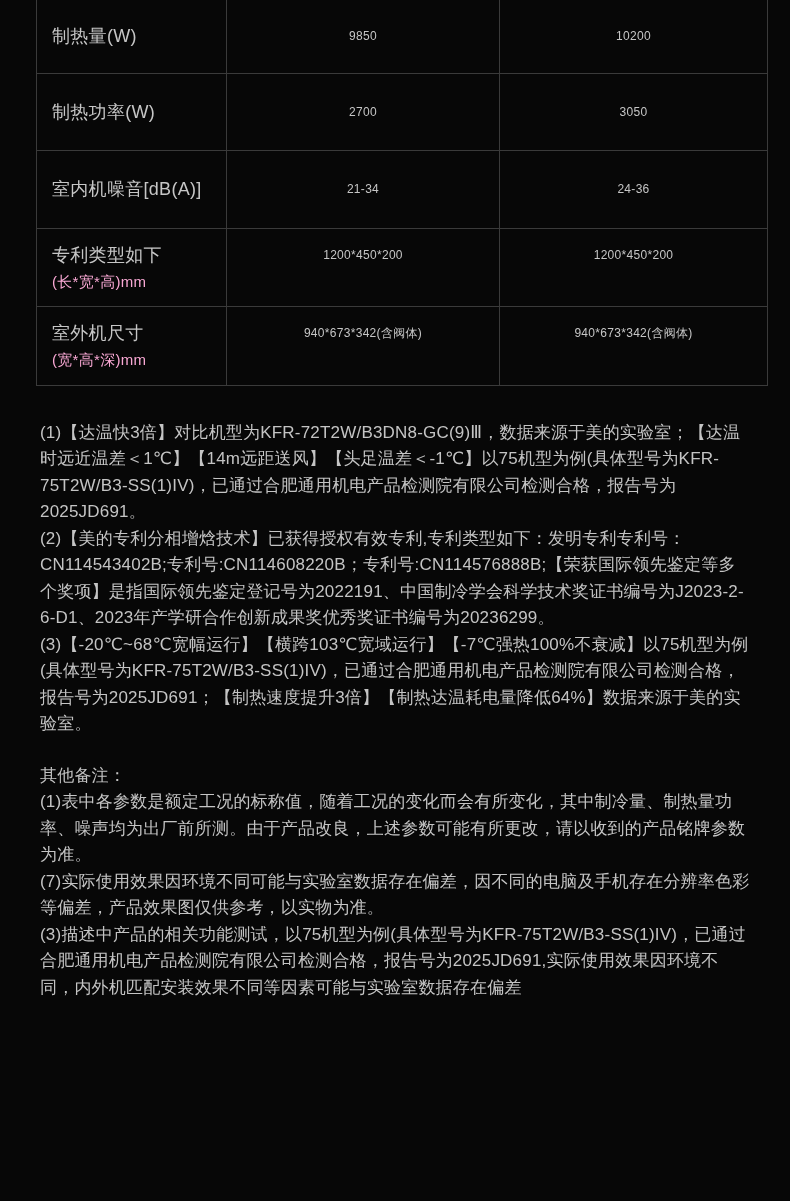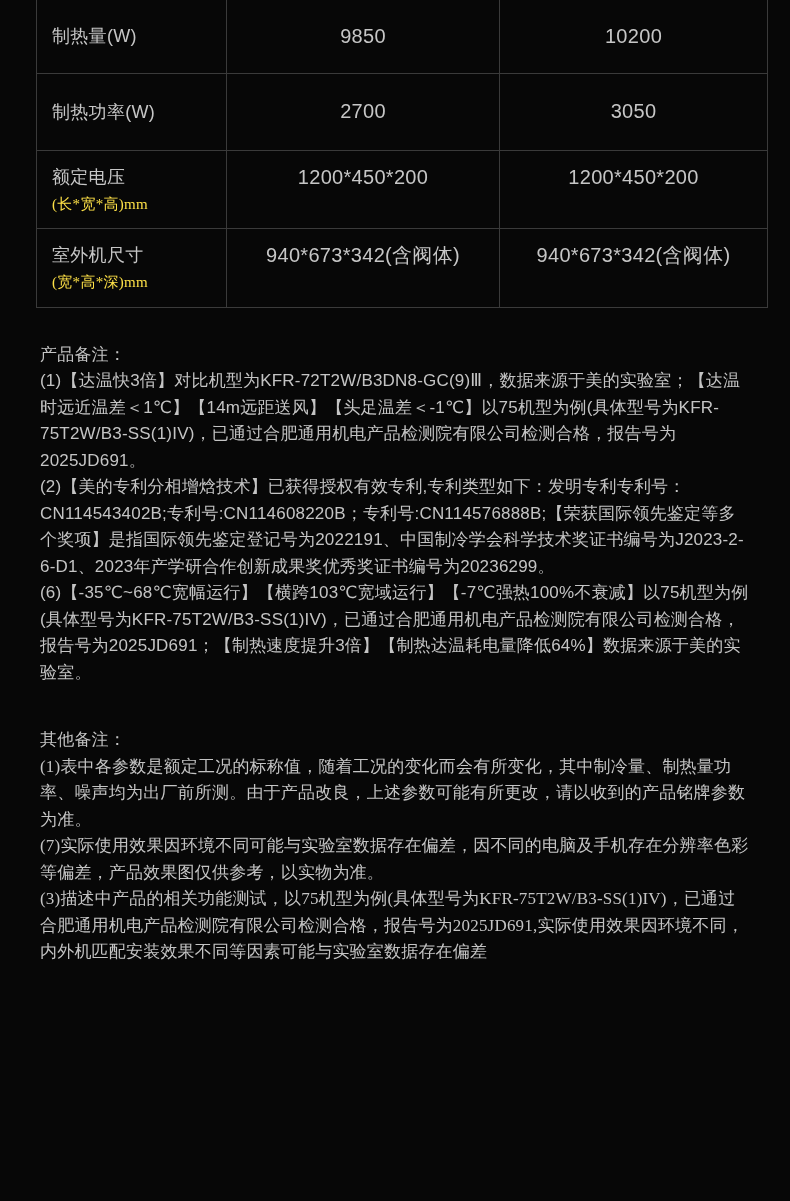--- a/index.html
+++ b/index.html
@@ -36,26 +36,25 @@
   .label-cell {
     text-align: left;
     padding-left: 15px !important;
     padding-right: 8px !important;
     font-size: 18px;
     letter-spacing: 0.3px;
   }
   .label-sub {
     font-size: 15px;
     margin-top: 6px;
-    color: #fde047;
-    font-family: Liberation Serif, serif;
+    color: #f9a8d4;
   }
   .value-cell {
     text-align: center;
-    font-size: 20px;
+    font-size: 12px;
     letter-spacing: 0.3px;
   }
   
   tr.r1 { height: 73px; }
   tr.r2 { height: 77px; margin-left: 45px; }
   tr.r3 { height: 78px; }
   tr.r4 { height: 78px; }
   tr.r5 { height: 78px; }
   tr.r6 { height: 79px; }
   tr.r7 { height: 56px; }
@@ -64,21 +63,21 @@
   
   .notes {
     margin: 34px 38px 0 40px;
     color: #c4c4c4;
     font-size: 17px;
     line-height: 26.5px;
     letter-spacing: 0.2px;
     overflow-wrap: break-word;
   }
   .notes p { margin: 0; }
-  .notes.other { margin-top: 41px; font-family: Liberation Serif, serif; }
+  .notes.other { margin-top: 25px; }
 </style>
 </head>
 <body>
 
 <div class="page">
 
   <table class="spec-table">
     <colgroup>
       <col class="c-label">
         <col class="c-val1">
@@ -88,44 +87,48 @@
         <tr class="r1">
       <td class="label-cell">制热量(W)</td>
       <td class="value-cell">9850</td>
       <td class="value-cell">10200</td>
     </tr>
     <tr class="r2">
       <td class="label-cell">制热功率(W)</td>
       <td class="value-cell">2700</td>
       <td class="value-cell">3050</td>
     </tr>
+    <tr class="r3">
+      <td class="label-cell">室内机噪音[dB(A)]</td>
+      <td class="value-cell">21-34</td>
+      <td class="value-cell">24-36</td>
+    </tr>
     <tr class="r5">
       <td class="label-cell">
-        <div>额定电压</div>
+        <div>专利类型如下</div>
         <div class="label-sub">(长*宽*高)mm</div>
       </td>
       <td class="value-cell">1200*450*200</td>
       <td class="value-cell">1200*450*200</td>
     </tr>
     <tr class="r6">
       <td class="label-cell">
         <div>室外机尺寸</div>
         <div class="label-sub">(宽*高*深)mm</div>
       </td>
       <td class="value-cell">940*673*342(含阀体)</td>
       <td class="value-cell">940*673*342(含阀体)</td>
     </tr>
   </tbody>
     </table>
 
   <section class="notes">
-    <p>产品备注：</p>
     <p>(1)【达温快3倍】对比机型为KFR-72T2W/B3DN8-GC(9)Ⅲ，数据来源于美的实验室；【达温时远近温差＜1℃】【14m远距送风】【头足温差＜-1℃】以75机型为例(具体型号为KFR-75T2W/B3-SS(1)IV)，已通过合肥通用机电产品检测院有限公司检测合格，报告号为2025JD691。</p>
     <p>(2)【美的专利分相增焓技术】已获得授权有效专利,专利类型如下：发明专利专利号：CN114543402B;专利号:CN114608220B；专利号:CN114576888B;【荣获国际领先鉴定等多个奖项】是指国际领先鉴定登记号为2022191、中国制冷学会科学技术奖证书编号为J2023-2-6-D1、2023年产学研合作创新成果奖优秀奖证书编号为20236299。</p>
-    <p>(6)【-35℃~68℃宽幅运行】【横跨103℃宽域运行】【-7℃强热100%不衰减】以75机型为例(具体型号为KFR-75T2W/B3-SS(1)IV)，已通过合肥通用机电产品检测院有限公司检测合格，报告号为2025JD691；【制热速度提升3倍】【制热达温耗电量降低64%】数据来源于美的实验室。</p>
+    <p>(3)【-20℃~68℃宽幅运行】【横跨103℃宽域运行】【-7℃强热100%不衰减】以75机型为例(具体型号为KFR-75T2W/B3-SS(1)IV)，已通过合肥通用机电产品检测院有限公司检测合格，报告号为2025JD691；【制热速度提升3倍】【制热达温耗电量降低64%】数据来源于美的实验室。</p>
   </section>
 
   <section class="notes other">
     <p>其他备注：</p>
     <p>(1)表中各参数是额定工况的标称值，随着工况的变化而会有所变化，其中制冷量、制热量功率、噪声均为出厂前所测。由于产品改良，上述参数可能有所更改，请以收到的产品铭牌参数为准。</p>
     <p>(7)实际使用效果因环境不同可能与实验室数据存在偏差，因不同的电脑及手机存在分辨率色彩等偏差，产品效果图仅供参考，以实物为准。</p>
     <p>(3)描述中产品的相关功能测试，以75机型为例(具体型号为KFR-75T2W/B3-SS(1)IV)，已通过合肥通用机电产品检测院有限公司检测合格，报告号为2025JD691,实际使用效果因环境不同，内外机匹配安装效果不同等因素可能与实验室数据存在偏差</p>
   </section>
 
 </div>

